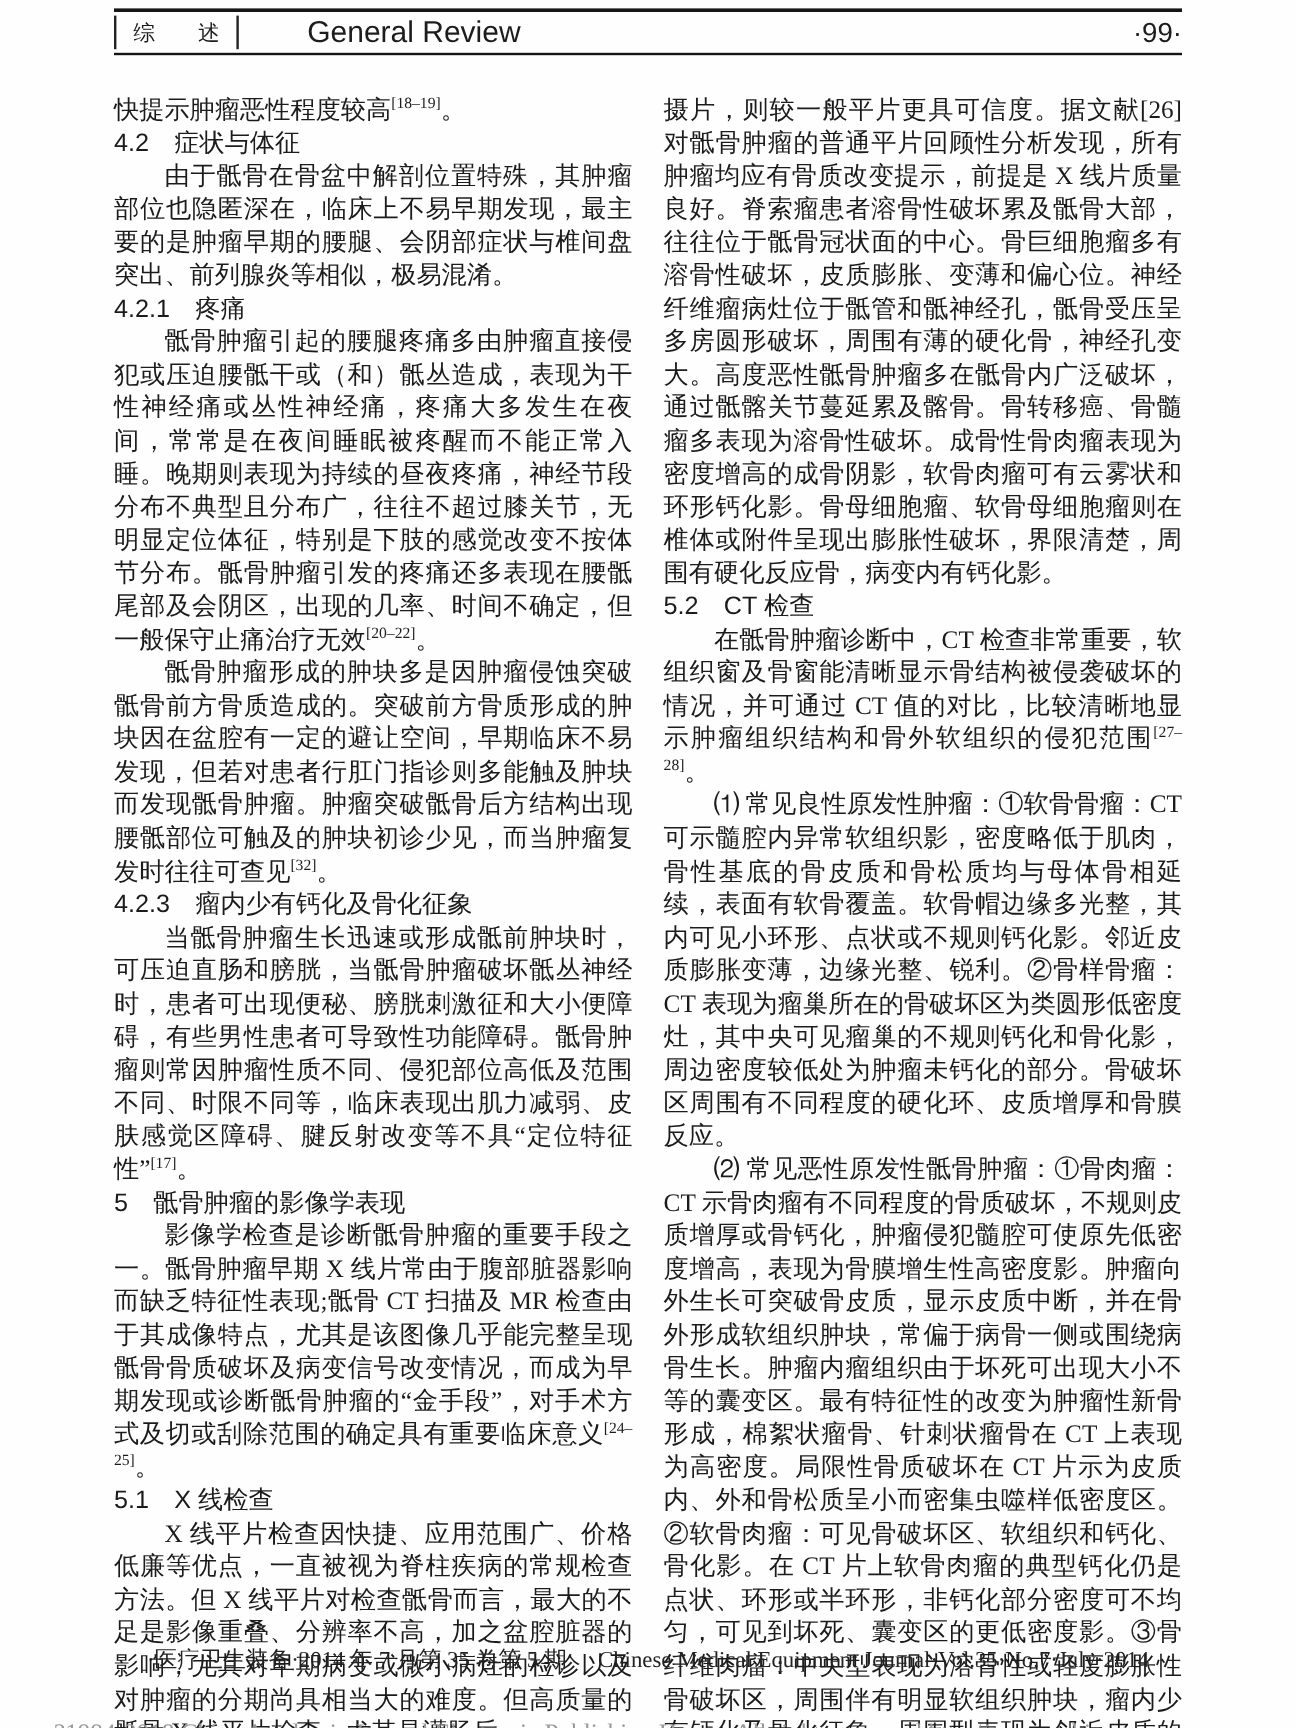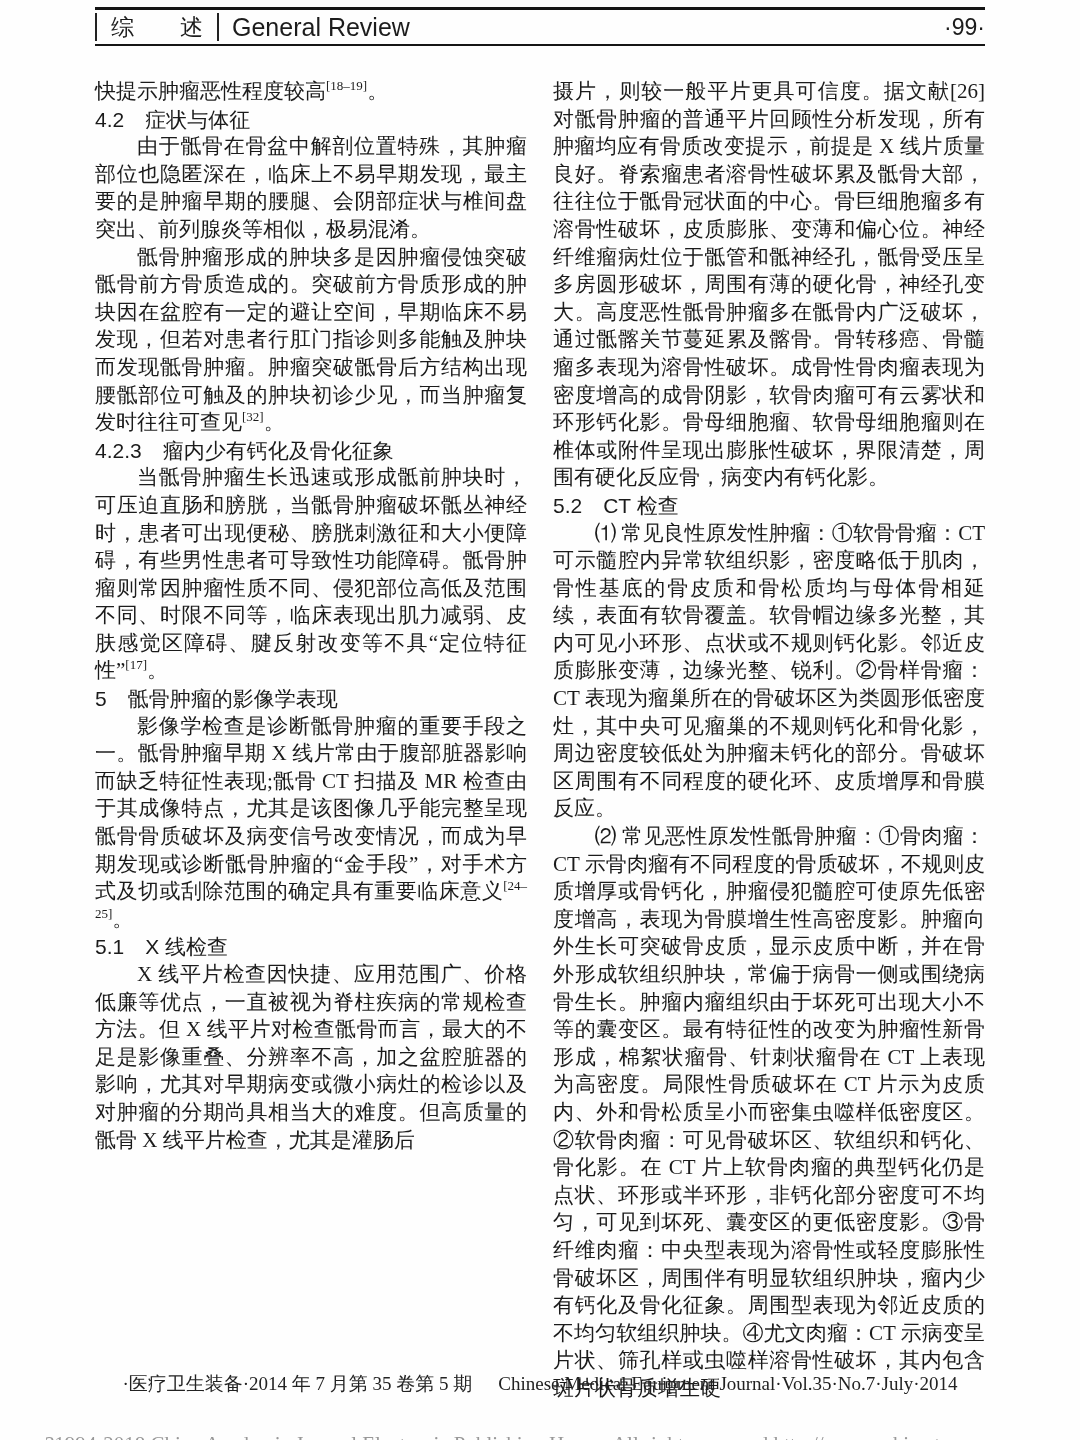--- a/index.html
+++ b/index.html
@@ -12,27 +12,27 @@
     background:#fefefe;color:#1c1c1c;overflow:hidden;
   }
   
   .header{
     position:absolute;left:95px;top:7px;width:890px;height:39px;
     border-top:3px solid #151515;border-bottom:2px solid #151515;
     display:flex;align-items:center;box-sizing:border-box;
   }
   .cat-cn{
     font-family:"Liberation Sans","DejaVu Sans",sans-serif;
-    font-size:23px;line-height:28px;
+    font-size:18px;line-height:28px;
     border-left:2px solid #222;border-right:2px solid #222;
     padding:0 14px;white-space:pre;
   }
   .cat-en{
     font-family:"Liberation Sans","DejaVu Sans",sans-serif;
-    font-size:25px;line-height:28px;padding-left:13px;
+    font-size:25px;line-height:28px;padding-left:13px;margin-left:44px;
   }
   .page-num{
     margin-left:auto;font-size:23px;line-height:28px;
     font-family:Liberation Sans, sans-serif;
   }
   
   .col{
     position:absolute;top:78px;width:432px;
     font-size:21px;line-height:27.6px;
     text-align:justify;text-justify:inter-ideograph;
@@ -74,31 +74,34 @@
   <div class="header">
     <span class="cat-cn">综　　述</span>
     <span class="cat-en">General Review</span>
     <span class="page-num">·99·</span>
   </div>
 
   <div class="col col-left">
       <div class="blk cont"><span>快提示肿瘤恶性程度较高</span><sup>[18–19]</sup><span>。</span></div>
       <div class="blk heading"><span>4.2　症状与体征</span></div>
       <div class="blk para"><span>由于骶骨在骨盆中解剖位置特殊，其肿瘤部位也隐匿深在，临床上不易早期发现，最主要的是肿瘤早期的腰腿、会阴部症状与椎间盘突出、前列腺炎等相似，极易混淆。</span></div>
+      <div class="blk heading"><span>4.2.1　疼痛</span></div>
+      <div class="blk para"><span>骶骨肿瘤引起的腰腿疼痛多由肿瘤直接侵犯或压迫腰骶干或（和）骶丛造成，表现为干性神经痛或丛性神经痛，疼痛大多发生在夜间，常常是在夜间睡眠被疼醒而不能正常入睡。晚期则表现为持续的昼夜疼痛，神经节段分布不典型且分布广，往往不超过膝关节，无明显定位体征，特别是下肢的感觉改变不按体节分布。骶骨肿瘤引发的疼痛还多表现在腰骶尾部及会阴区，出现的几率、时间不确定，但一般保守止痛治疗无效</span><sup>[20–22]</sup><span>。</span></div>
       <div class="blk para"><span>骶骨肿瘤形成的肿块多是因肿瘤侵蚀突破骶骨前方骨质造成的。突破前方骨质形成的肿块因在盆腔有一定的避让空间，早期临床不易发现，但若对患者行肛门指诊则多能触及肿块而发现骶骨肿瘤。肿瘤突破骶骨后方结构出现腰骶部位可触及的肿块初诊少见，而当肿瘤复发时往往可查见</span><sup>[32]</sup><span>。</span></div>
       <div class="blk heading"><span>4.2.3　瘤内少有钙化及骨化征象</span></div>
       <div class="blk para"><span>当骶骨肿瘤生长迅速或形成骶前肿块时，可压迫直肠和膀胱，当骶骨肿瘤破坏骶丛神经时，患者可出现便秘、膀胱刺激征和大小便障碍，有些男性患者可导致性功能障碍。骶骨肿瘤则常因肿瘤性质不同、侵犯部位高低及范围不同、时限不同等，临床表现出肌力减弱、皮肤感觉区障碍、腱反射改变等不具“定位特征性”</span><sup>[17]</sup><span>。</span></div>
       <div class="blk heading"><span>5　骶骨肿瘤的影像学表现</span></div>
       <div class="blk para"><span>影像学检查是诊断骶骨肿瘤的重要手段之一。骶骨肿瘤早期 X 线片常由于腹部脏器影响而缺乏特征性表现;骶骨 CT 扫描及 MR 检查由于其成像特点，尤其是该图像几乎能完整呈现骶骨骨质破坏及病变信号改变情况，而成为早期发现或诊断骶骨肿瘤的“金手段”，对手术方式及切或刮除范围的确定具有重要临床意义</span><sup>[24–25]</sup><span>。</span></div>
       <div class="blk heading"><span>5.1　X 线检查</span></div>
       <div class="blk para"><span>X 线平片检查因快捷、应用范围广、价格低廉等优点，一直被视为脊柱疾病的常规检查方法。但 X 线平片对检查骶骨而言，最大的不足是影像重叠、分辨率不高，加之盆腔脏器的影响，尤其对早期病变或微小病灶的检诊以及对肿瘤的分期尚具相当大的难度。但高质量的骶骨 X 线平片检查，尤其是灌肠后</span></div>
     </div>
   <div class="col col-right">
       <div class="blk cont"><span>摄片，则较一般平片更具可信度。据文献[26]对骶骨肿瘤的普通平片回顾性分析发现，所有肿瘤均应有骨质改变提示，前提是 X 线片质量良好。脊索瘤患者溶骨性破坏累及骶骨大部，往往位于骶骨冠状面的中心。骨巨细胞瘤多有溶骨性破坏，皮质膨胀、变薄和偏心位。神经纤维瘤病灶位于骶管和骶神经孔，骶骨受压呈多房圆形破坏，周围有薄的硬化骨，神经孔变大。高度恶性骶骨肿瘤多在骶骨内广泛破坏，通过骶髂关节蔓延累及髂骨。骨转移癌、骨髓瘤多表现为溶骨性破坏。成骨性骨肉瘤表现为密度增高的成骨阴影，软骨肉瘤可有云雾状和环形钙化影。骨母细胞瘤、软骨母细胞瘤则在椎体或附件呈现出膨胀性破坏，界限清楚，周围有硬化反应骨，病变内有钙化影。</span></div>
       <div class="blk heading"><span>5.2　CT 检查</span></div>
+      <div class="blk para"><span>在骶骨肿瘤诊断中，CT 检查非常重要，软组织窗及骨窗能清晰显示骨结构被侵袭破坏的情况，并可通过 CT 值的对比，比较清晰地显示肿瘤组织结构和骨外软组织的侵犯范围</span><sup>[27–28]</sup><span>。</span></div>
       <div class="blk para"><span>⑴ 常见良性原发性肿瘤：①软骨骨瘤：CT 可示髓腔内异常软组织影，密度略低于肌肉，骨性基底的骨皮质和骨松质均与母体骨相延续，表面有软骨覆盖。软骨帽边缘多光整，其内可见小环形、点状或不规则钙化影。邻近皮质膨胀变薄，边缘光整、锐利。②骨样骨瘤：CT 表现为瘤巢所在的骨破坏区为类圆形低密度灶，其中央可见瘤巢的不规则钙化和骨化影，周边密度较低处为肿瘤未钙化的部分。骨破坏区周围有不同程度的硬化环、皮质增厚和骨膜反应。</span></div>
       <div class="blk para"><span>⑵ 常见恶性原发性骶骨肿瘤：①骨肉瘤：CT 示骨肉瘤有不同程度的骨质破坏，不规则皮质增厚或骨钙化，肿瘤侵犯髓腔可使原先低密度增高，表现为骨膜增生性高密度影。肿瘤向外生长可突破骨皮质，显示皮质中断，并在骨外形成软组织肿块，常偏于病骨一侧或围绕病骨生长。肿瘤内瘤组织由于坏死可出现大小不等的囊变区。最有特征性的改变为肿瘤性新骨形成，棉絮状瘤骨、针刺状瘤骨在 CT 上表现为高密度。局限性骨质破坏在 CT 片示为皮质内、外和骨松质呈小而密集虫噬样低密度区。②软骨肉瘤：可见骨破坏区、软组织和钙化、骨化影。在 CT 片上软骨肉瘤的典型钙化仍是点状、环形或半环形，非钙化部分密度可不均匀，可见到坏死、囊变区的更低密度影。③骨纤维肉瘤：中央型表现为溶骨性或轻度膨胀性骨破坏区，周围伴有明显软组织肿块，瘤内少有钙化及骨化征象。周围型表现为邻近皮质的不均匀软组织肿块。④尤文肉瘤：CT 示病变呈片状、筛孔样或虫噬样溶骨性破坏，其内包含斑片状骨质增生硬</span></div>
     </div>
 
   <div class="footer">
     <span>·医疗卫生装备·2014 年 7 月第 35 卷第 5 期</span><span class="gap"></span><span>Chinese Medical Equipment Journal·Vol.35·No.7·July·2014</span>
   </div>
 
   <div class="watermark">
     <span>?1994-2018 China Academic Journal Electronic Publishing House. All rights reserved.</span>

